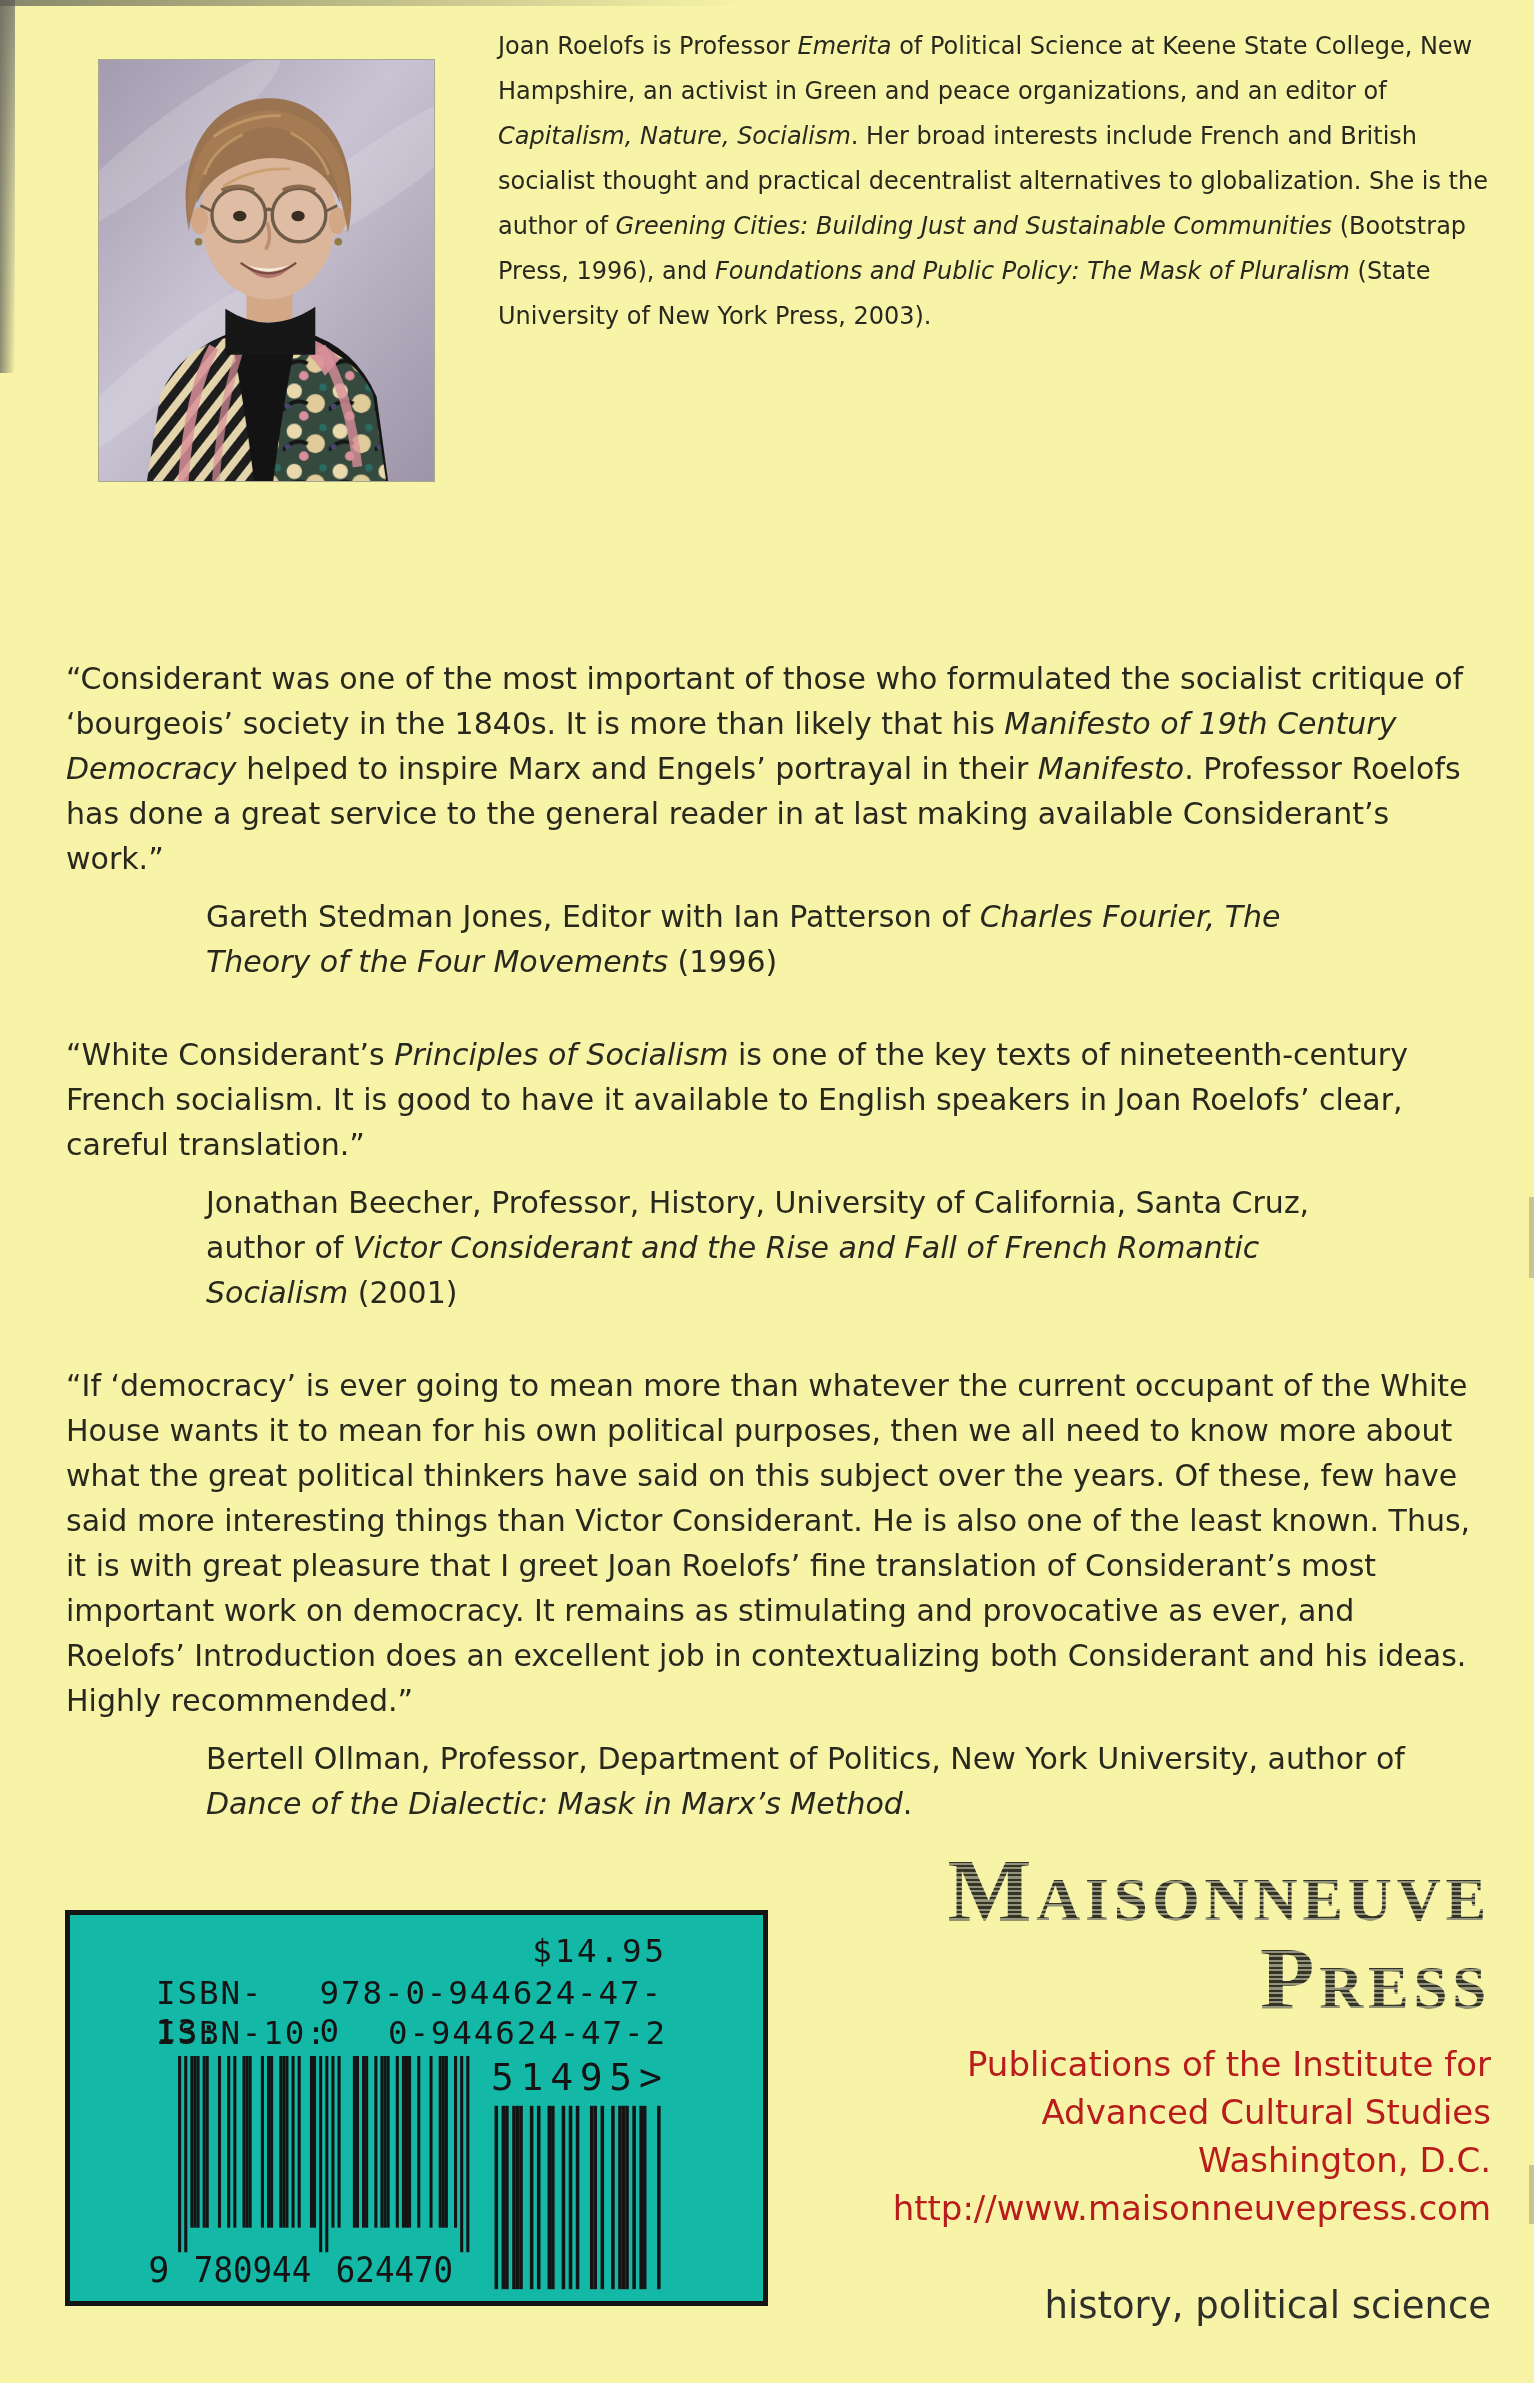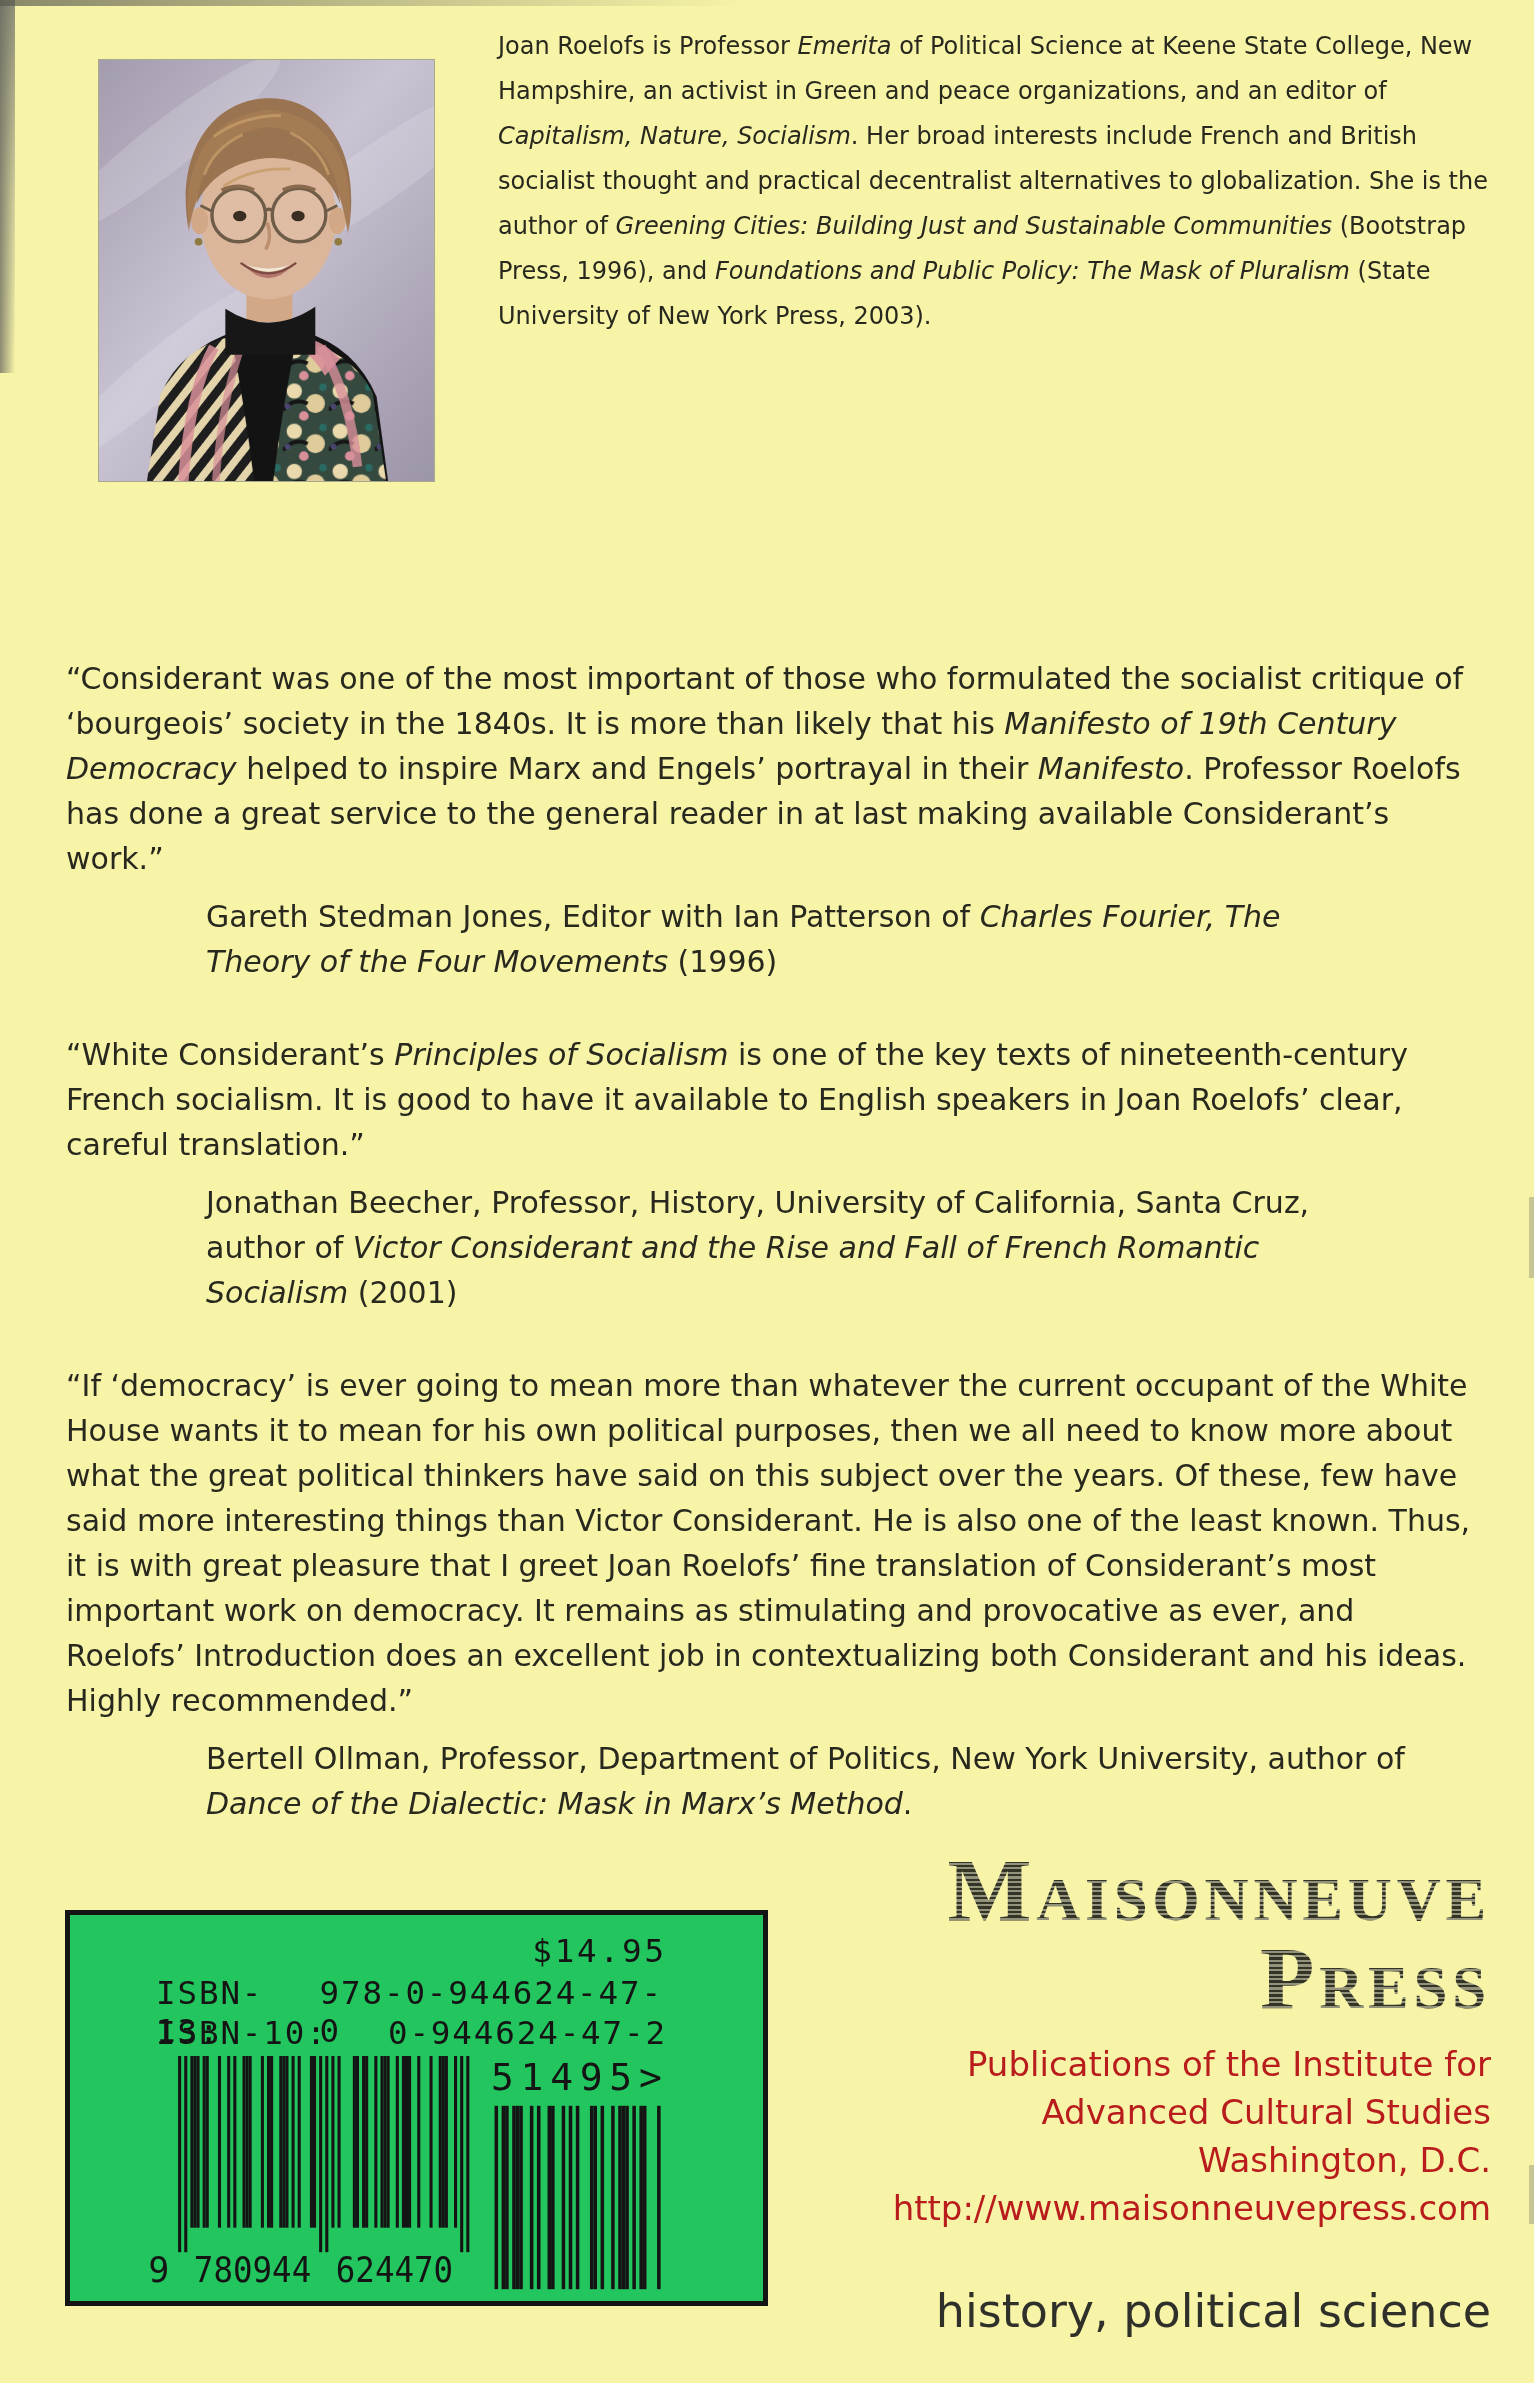--- a/index.html
+++ b/index.html
@@ -27,21 +27,21 @@
 
   
   .quotes{padding:0 46px 0 53px;}
   .quote{margin:0 0 48px 0;}
   .quote.first{margin-top:174px;}
   .qtext{margin:13px;font-size:30px;line-height:45px;max-width:1436px;}
   .qattr{margin:7.6px 0 0 153px;font-size:30px;line-height:45px;}
 
   
   .barcode-box{position:absolute;left:65px;top:1910px;width:703px;height:396px;
-    background:#22c55e;border:5.7px solid #141414;box-sizing:border-box;}
+    background:#14b8a6;border:5.7px solid #141414;box-sizing:border-box;}
   .bc-mono{font-family:"DejaVu Sans Mono",monospace;color:#141414;}
   .price{position:absolute;top:17px;right:96px;font-size:32.5px;letter-spacing:2.9px;}
   .isbn-row{position:absolute;left:86px;right:96px;display:flex;justify-content:space-between;font-size:32.5px;letter-spacing:1.9px;}
   .isbn-row.r13{top:59px;}
   .isbn-row.r10{top:99px;}
   .bars-area{position:absolute;left:78px;top:141px;right:94px;display:flex;justify-content:space-between;align-items:flex-start;}
   #ean13-svg{width:330px;height:233px;}
   svg .bc-digit{font-family:"DejaVu Sans Mono",monospace;font-size:40px;fill:#141414;}
   .addon{width:178px;text-align:left;}
   .addon-digits{font-size:38px;letter-spacing:6.7px;line-height:42px;white-space:nowrap;}
@@ -51,21 +51,21 @@
   .publisher{position:absolute;top:1851px;right:43px;text-align:right;}
   .logo-line{
     font-family:"Liberation Serif",serif;font-weight:bold;
     font-size:61px;line-height:78px;letter-spacing:4.8px;white-space:nowrap;
     color:#42422f;
     background-image:repeating-linear-gradient(180deg,#343426 0px,#343426 2.5px,#93937c 2.5px,#93937c 4.6px);
     -webkit-background-clip:text;background-clip:text;-webkit-text-fill-color:transparent;
   }
   .logo-line::first-letter{font-size:89px;}
   .pub-lines{margin-top:13.4px;font-size:34px;line-height:48px;color:#b91c1c;}
-  .pub-categories{margin-top:52px;font-size:46px;color:#30302a;}
+  .pub-categories{margin-top:52px;font-size:37px;color:#30302a;}
 </style>
 </head>
 <body>
 
 <div class="scan-edge-left"></div>
 <div class="scan-edge-top"></div>
 <div class="scan-mark m1"></div>
 <div class="scan-mark m2"></div>
 
 <div class="author-section">

